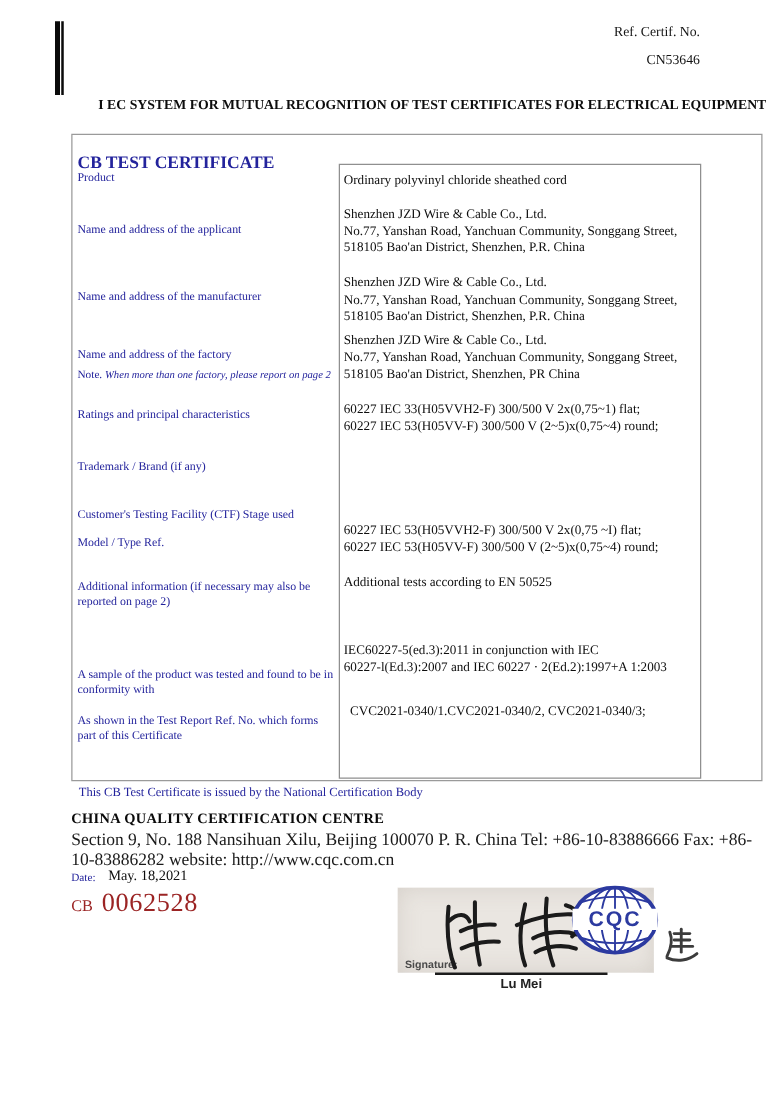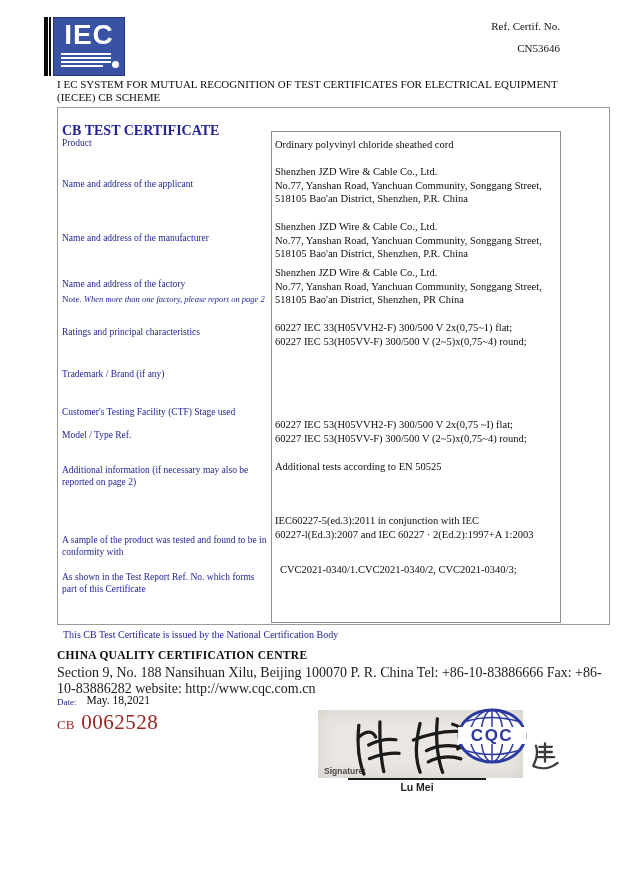--- a/index.html
+++ b/index.html
@@ -15,36 +15,36 @@
   .iec-bar { width:7px; height:59px; border-left:4px solid #0a0a0a; border-right:2px solid #0a0a0a; margin-right:2px; box-sizing:border-box; }
   .iec-box { width:72px; height:59px; background:#3a52a4; border:1px solid #27357e; box-sizing:border-box; padding:2px 7px 0 7px; }
   .iec-text { color:#fff; font-family:"Liberation Sans", sans-serif; font-weight:bold; font-size:28px; line-height:30px; letter-spacing:1px; text-align:center; }
   .iec-lines { margin-top:3px; position:relative; }
   .iec-line { height:2px; background:#fff; margin-bottom:2px; width:50px; }
   .iec-dot { position:absolute; right:-2px; bottom:-1px; width:7px; height:7px; border-radius:50%; background:#fff; }
 
   
   .ref-block { left:400px; top:20px; width:160px; text-align:right; font-size:11px; color:#151515; }
   .ref-value { margin-top:10px; }
-  .scheme { left:57px; top:78px; width:556px; font-weight:normal; font-size:11px; line-height:12.5px; color:#0d0d0d; }
+  .scheme { left:57px; top:78px; width:556px; font-weight:bold; font-size:11px; line-height:12.5px; color:#0d0d0d;text-align:right; }
 
   
   .cert-table { left:57px; top:107px; width:553px; height:518px; border:1px solid #9a9a9a; box-sizing:border-box; }
   .cert-title { position:absolute; top:15px; left:4px; font-weight:bold; font-size:14px; color:#23239c; }
   .value-box { position:absolute; left:213px; top:23px; width:290px; height:492px; border:1px solid #8f8f8f; box-sizing:border-box; }
   .lbl { position:absolute; left:4px; width:206px; font-size:9.5px; line-height:11.5px; color:#23239c; }
   .note-prefix { font-size:9px; }
   .note-italic { font-style:italic; font-size:8.5px; }
   .val { position:absolute; left:217px; width:283px; font-size:10.5px; line-height:13.5px; color:#0d0d0d; }
 
   
   .issued { left:63px; top:629px; font-size:10px; color:#23239c; }
   .org { left:57px; top:649px; font-size:11.5px; font-weight:bold; letter-spacing:.3px; color:#0a0a0a; }
   .addr { left:57px; top:665px; width:545px; font-size:14px; color:#1a1a1a; }
-  .date-row { left:57px; top:694px; display:flex; gap:10px; }
+  .date-row { left:57px; top:694px; display:flex; gap:10px;align-items:flex-end; }
   .date-label { font-size:9px; color:#23239c; padding-top:3px; }
   .date-value { font-size:11.5px; color:#0d0d0d; }
   .cb-row { left:57px; top:710px; display:flex; align-items:flex-end; gap:7px; color:#9b2424; }
   .cb-prefix { font-size:13px; margin-bottom:2px; }
   .cb-number { font-size:21px; letter-spacing:.5px; }
 
   .photo-block { left:318px; top:710px; width:205px; height:68px; background:#eae6e1; box-shadow: inset 0 0 18px rgba(175,165,158,.35); }
   .sig-label { position:absolute; left:6px; top:56px; font-family:"Liberation Sans", sans-serif; font-size:8.5px; font-weight:bold; color:#4a4a4a; }
   .sig-script { position:absolute; left:32px; top:6px; }
   .sig-line { position:absolute; left:30px; top:68px; width:138px; height:1.5px; background:#1c1c1c; }
@@ -53,40 +53,29 @@
   .cqc-logo { left:455px; top:707px; }
   .jian-char { left:530px; top:740px; }
 </style>
 </head>
 <body>
 
 <div>
 
   <div class="abs iec-logo">
     <div class="iec-bar"></div>
-    <div class="iec-box">
-      <div class="iec-text">IEC</div>
-      <div class="iec-lines">
-        <div class="iec-line"></div>
-        <div class="iec-line"></div>
-        <div class="iec-line"></div>
-        <div class="iec-line" style="width:42px;"></div>
-        <div class="iec-dot"></div>
-      </div>
-    </div>
   </div>
 
   <div class="abs ref-block">
     <div>Ref. Certif. No.</div>
     <div class="ref-value">CN53646</div>
   </div>
 
   <div class="abs scheme">
     <div>I EC SYSTEM FOR MUTUAL RECOGNITION OF TEST CERTIFICATES FOR ELECTRICAL EQUIPMENT</div>
-    <div>(IECEE) CB SCHEME</div>
   </div>
 
   <div class="abs cert-table">
     <div class="cert-title">CB TEST CERTIFICATE</div>
     <div class="value-box"></div>
 
     <div class="lbl" style="top:30px">Product</div>
     <div class="lbl" style="top:71px">Name and address of the applicant</div>
     <div class="lbl" style="top:125px">Name and address of the manufacturer</div>
     <div class="lbl" style="top:171px">Name and address of the factory</div>

